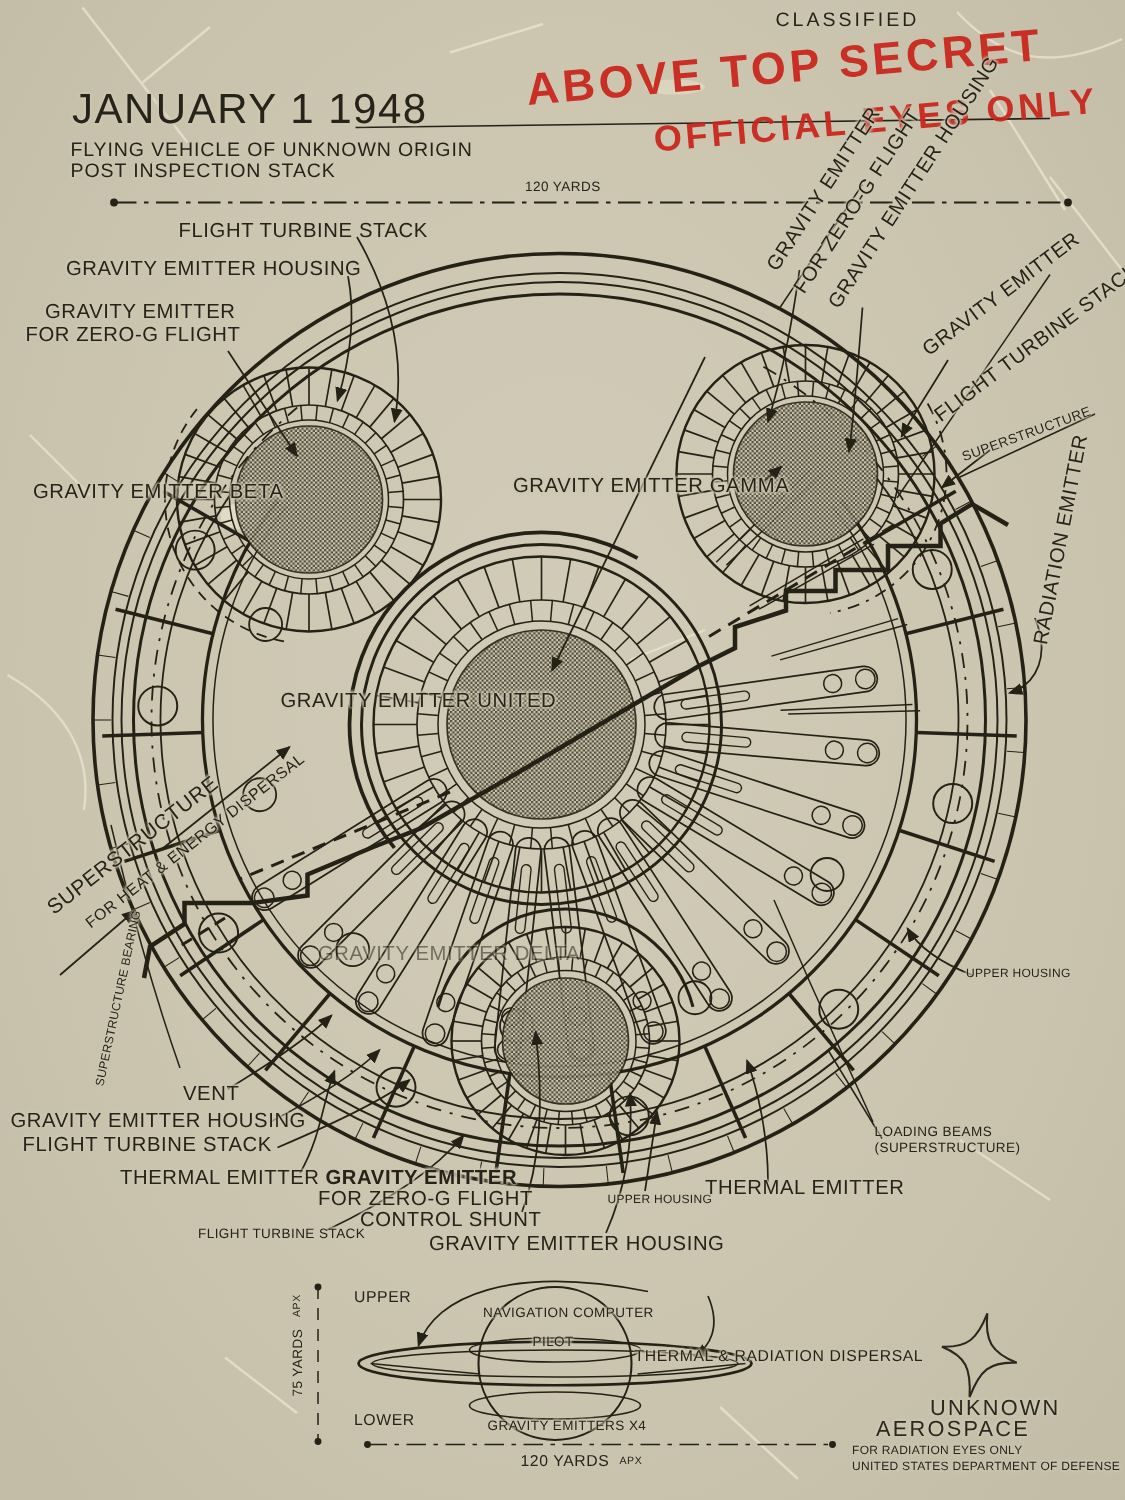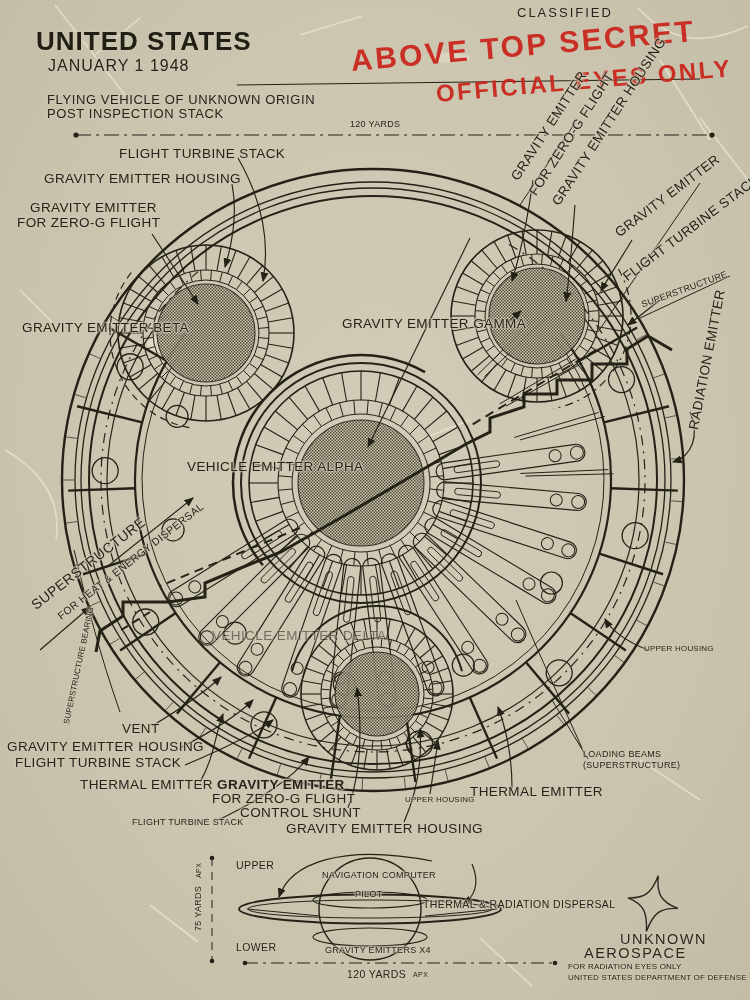--- a/index.html
+++ b/index.html
@@ -8,21 +8,21 @@
        background:#cdc7b2;}
   #page{position:relative;width:750px;height:1000px;
         background:radial-gradient(ellipse at 50% 45%, #d1cbb7 0%, #ccc6b1 55%, #c2bca7 100%);}
   svg{position:absolute;left:0;top:0;}
   .lbl{position:absolute;white-space:nowrap;color:#26231a;font-size:13.5px;letter-spacing:.4px;
        text-shadow:-1px 0 2px #cdc7b2,1px 0 2px #cdc7b2,0 -1px 2px #cdc7b2,0 1px 2px #cdc7b2;}
   .sm{font-size:9px;letter-spacing:.3px;}
   .xs{font-size:8px;letter-spacing:.2px;}
   .rot{transform-origin:0 0;}
   .title{font-size:26px;letter-spacing:1px;font-weight:600;color:#211e14;}
-  .date{font-size:16px;letter-spacing:1px;color:#26231a;}
+  .date{font-size:28px;letter-spacing:1px;color:#26231a;}
   .sub{font-size:13px;letter-spacing:.6px;}
   .classified{font-size:13px;letter-spacing:2px;color:#26231a;}
   .stamp{color:#c9241b;font-weight:bold;letter-spacing:2.5px;opacity:.93;text-shadow:none;
          transform-origin:0 50%;}
   .stamp1{font-size:30px;transform:rotate(-5deg);}
   .stamp2{font-size:24px;transform:rotate(-5deg);}
   .bold{font-weight:bold;}
   .faded{opacity:.55;}
   .company{font-size:14.5px;letter-spacing:1.5px;color:#2b2820;}
 </style>
@@ -610,37 +610,36 @@
       <circle cx="245" cy="963" r="2.3" fill="#242116" stroke="none"></circle>
       <circle cx="555" cy="963" r="2.3" fill="#242116" stroke="none"></circle>
     </g>
   </g>
 
   <g transform="translate(652,905) rotate(12)" stroke="#2b2820" stroke-width="1.4" fill="none">
     <path d="M0,-30 C2,-12 8,-5 26,-2 C8,1 3,8 0,27 C-3,8 -8,1 -25,-2 C-8,-5 -3,-12 0,-30 Z"></path>
   </g>
 </svg>
 
-<span class="lbl title" style="left:36px;top:26px">UNITED STATES</span>
 <span class="lbl date" style="left:48px;top:57px">JANUARY 1 1948</span>
 <span class="lbl sub" style="left:47px;top:92px">FLYING VEHICLE OF UNKNOWN ORIGIN</span>
 <span class="lbl sub" style="left:47px;top:106px">POST INSPECTION STACK</span>
 <span class="lbl classified" style="left:517px;top:5px">CLASSIFIED</span>
 <span class="lbl stamp stamp1" style="left:351px;top:44px">ABOVE TOP SECRET</span>
 <span class="lbl stamp stamp2" style="left:436px;top:80px">OFFICIAL EYES ONLY</span>
 <span class="lbl sm" style="left:350px;top:119px">120 YARDS</span>
 
 <span class="lbl" style="left:119px;top:146px">FLIGHT TURBINE STACK</span>
 <span class="lbl" style="left:44px;top:171px">GRAVITY EMITTER HOUSING</span>
 <span class="lbl" style="left:30px;top:200px">GRAVITY EMITTER</span>
 <span class="lbl" style="left:17px;top:215px">FOR ZERO-G FLIGHT</span>
 <span class="lbl" style="left:22px;top:320px">GRAVITY EMITTER BETA</span>
 <span class="lbl" style="left:342px;top:316px">GRAVITY EMITTER GAMMA</span>
-<span class="lbl" style="left:187px;top:459px">VEHICLE EMITTER ALPHA</span>
-<span class="lbl faded" style="left:212px;top:628px">VEHICLE EMITTER DELTA</span>
+<span class="lbl" style="left:187px;top:459px">GRAVITY EMITTER UNITED</span>
+<span class="lbl faded" style="left:212px;top:628px">GRAVITY EMITTER DELTA</span>
 
 <span class="lbl rot" style="left:508px;top:175px;transform:rotate(-57deg)">GRAVITY EMITTER</span>
 <span class="lbl rot" style="left:526px;top:190px;transform:rotate(-57deg)">FOR ZERO-G FLIGHT</span>
 <span class="lbl rot" style="left:549px;top:200px;transform:rotate(-57deg)">GRAVITY EMITTER HOUSING</span>
 <span class="lbl rot" style="left:612px;top:228px;transform:rotate(-37deg)">GRAVITY EMITTER</span>
 <span class="lbl rot" style="left:620px;top:272px;transform:rotate(-37deg)">FLIGHT TURBINE STACK</span>
 <span class="lbl rot sm" style="left:640px;top:300px;transform:rotate(-20deg)">SUPERSTRUCTURE</span>
 <span class="lbl rot" style="left:686px;top:428px;transform:rotate(-79deg)">RADIATION EMITTER</span>
 
 <span class="lbl rot" style="left:28px;top:600px;transform:rotate(-38deg);font-size:14px">SUPERSTRUCTURE</span>

